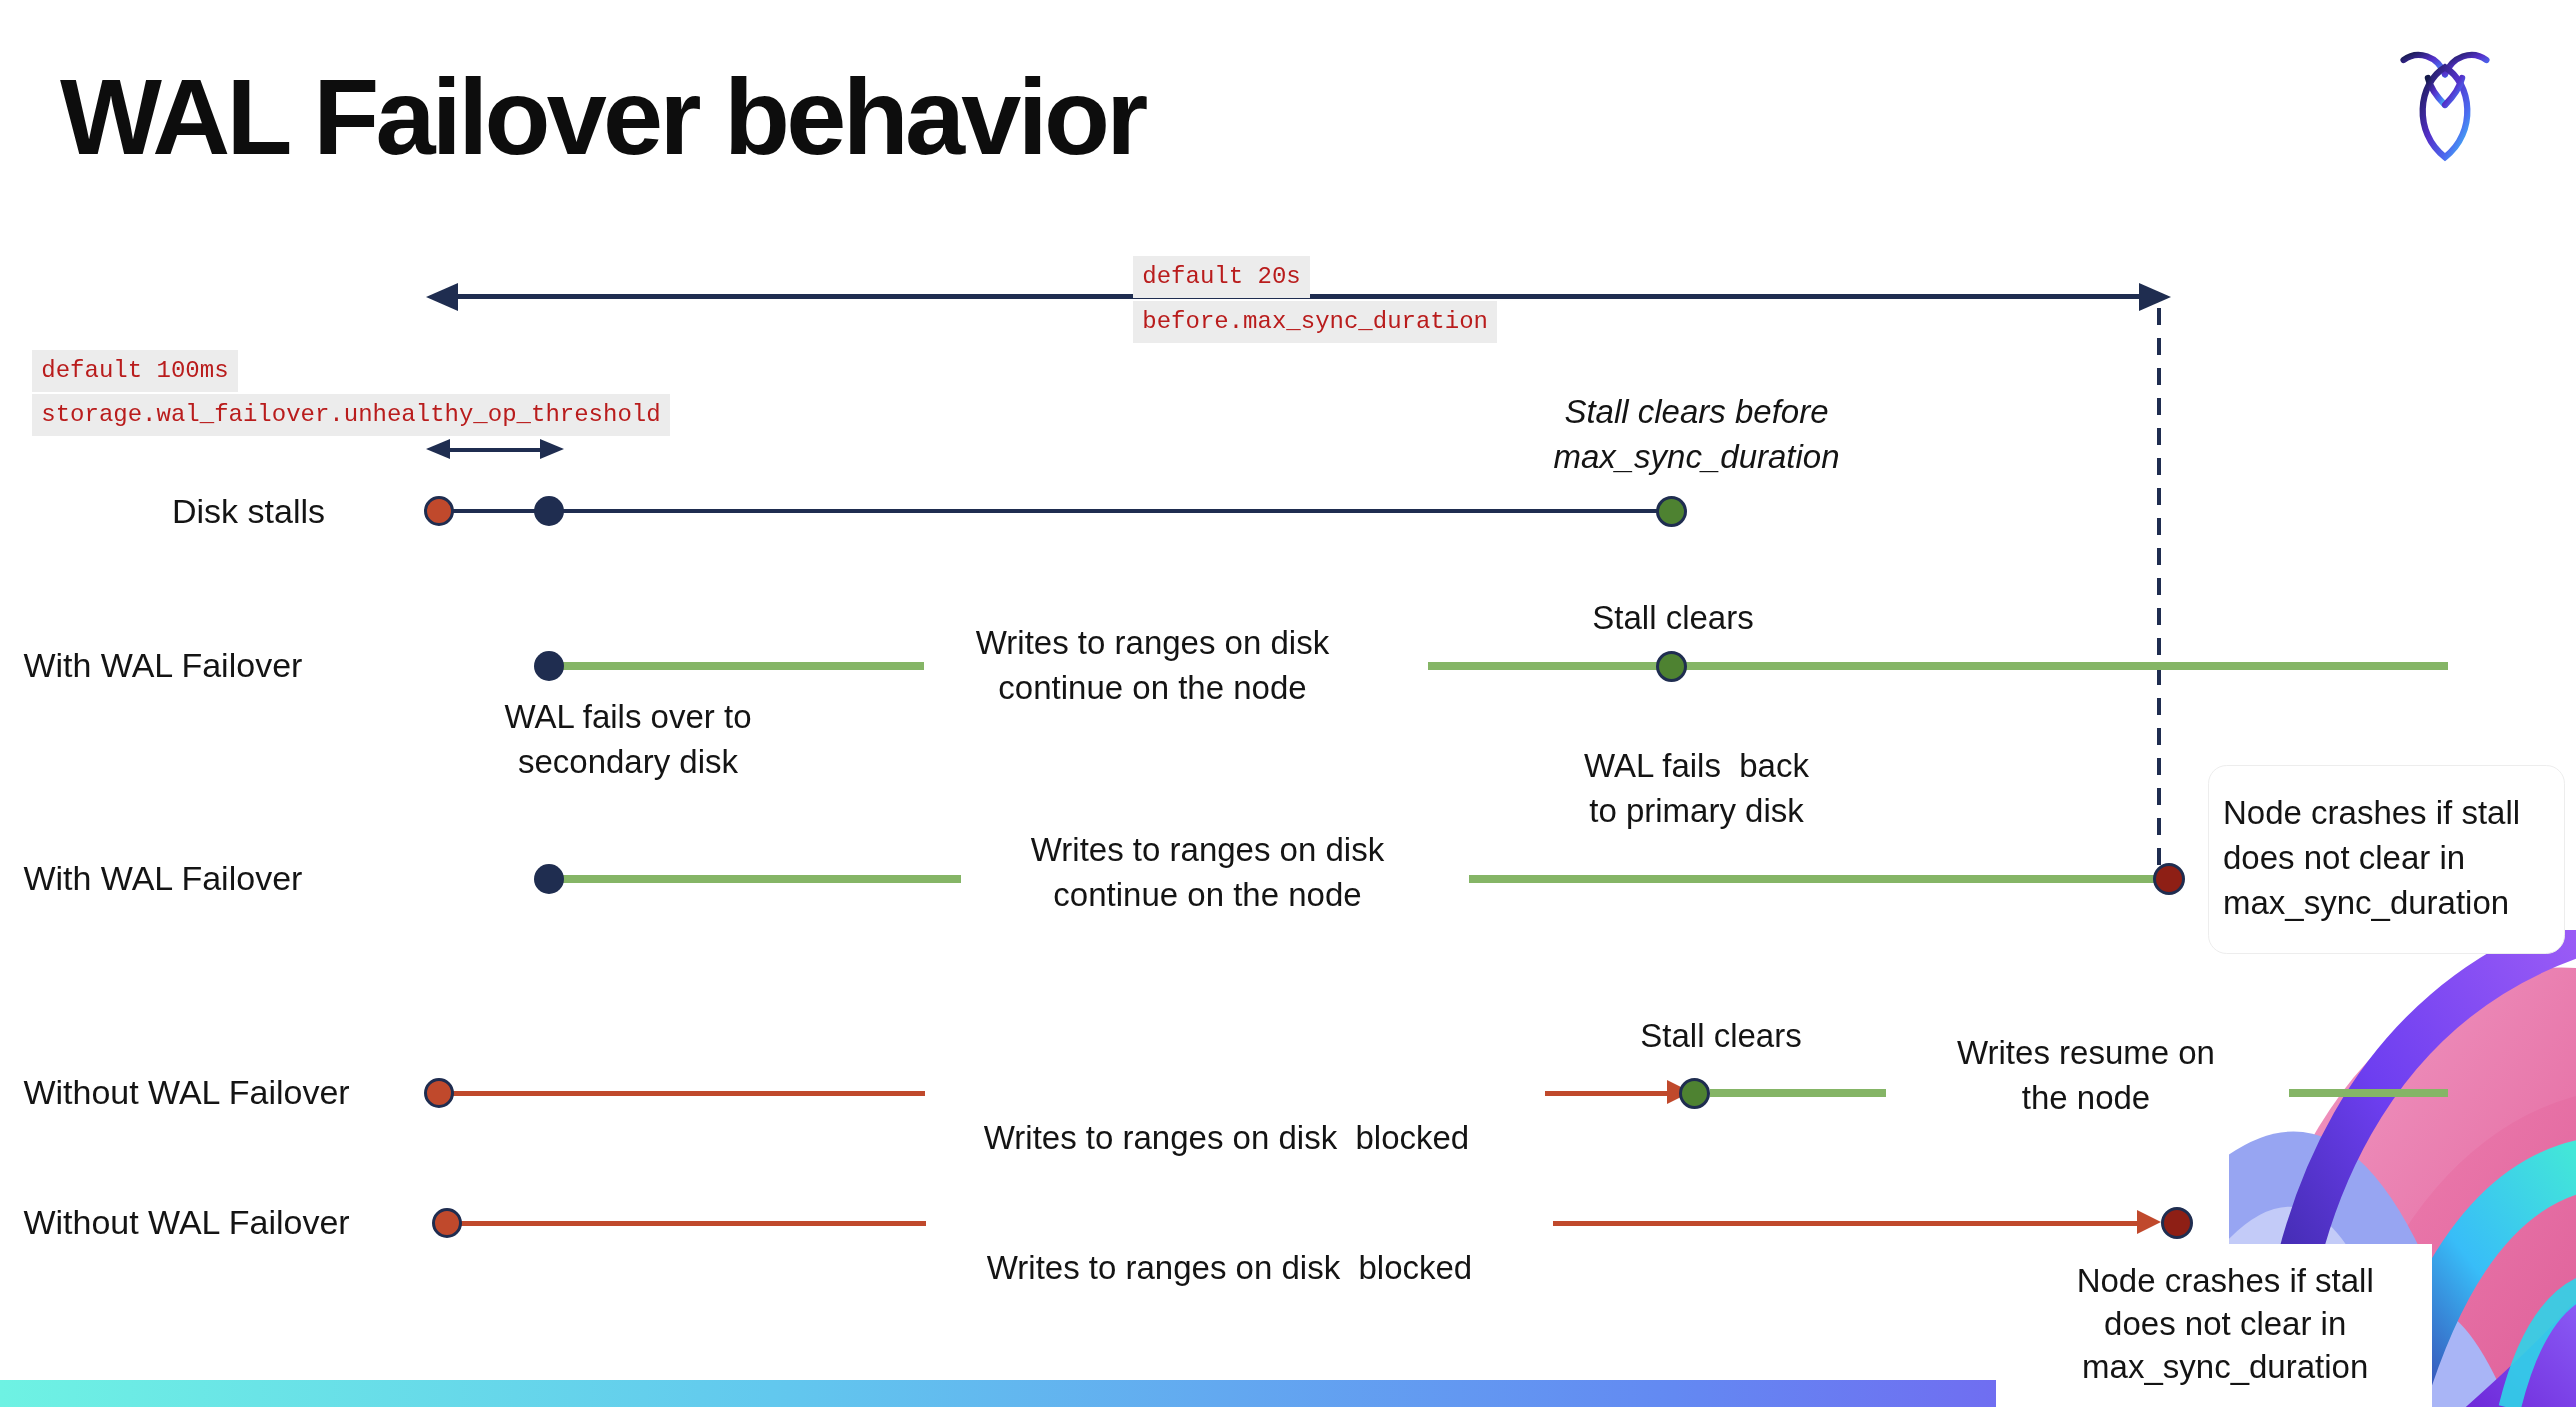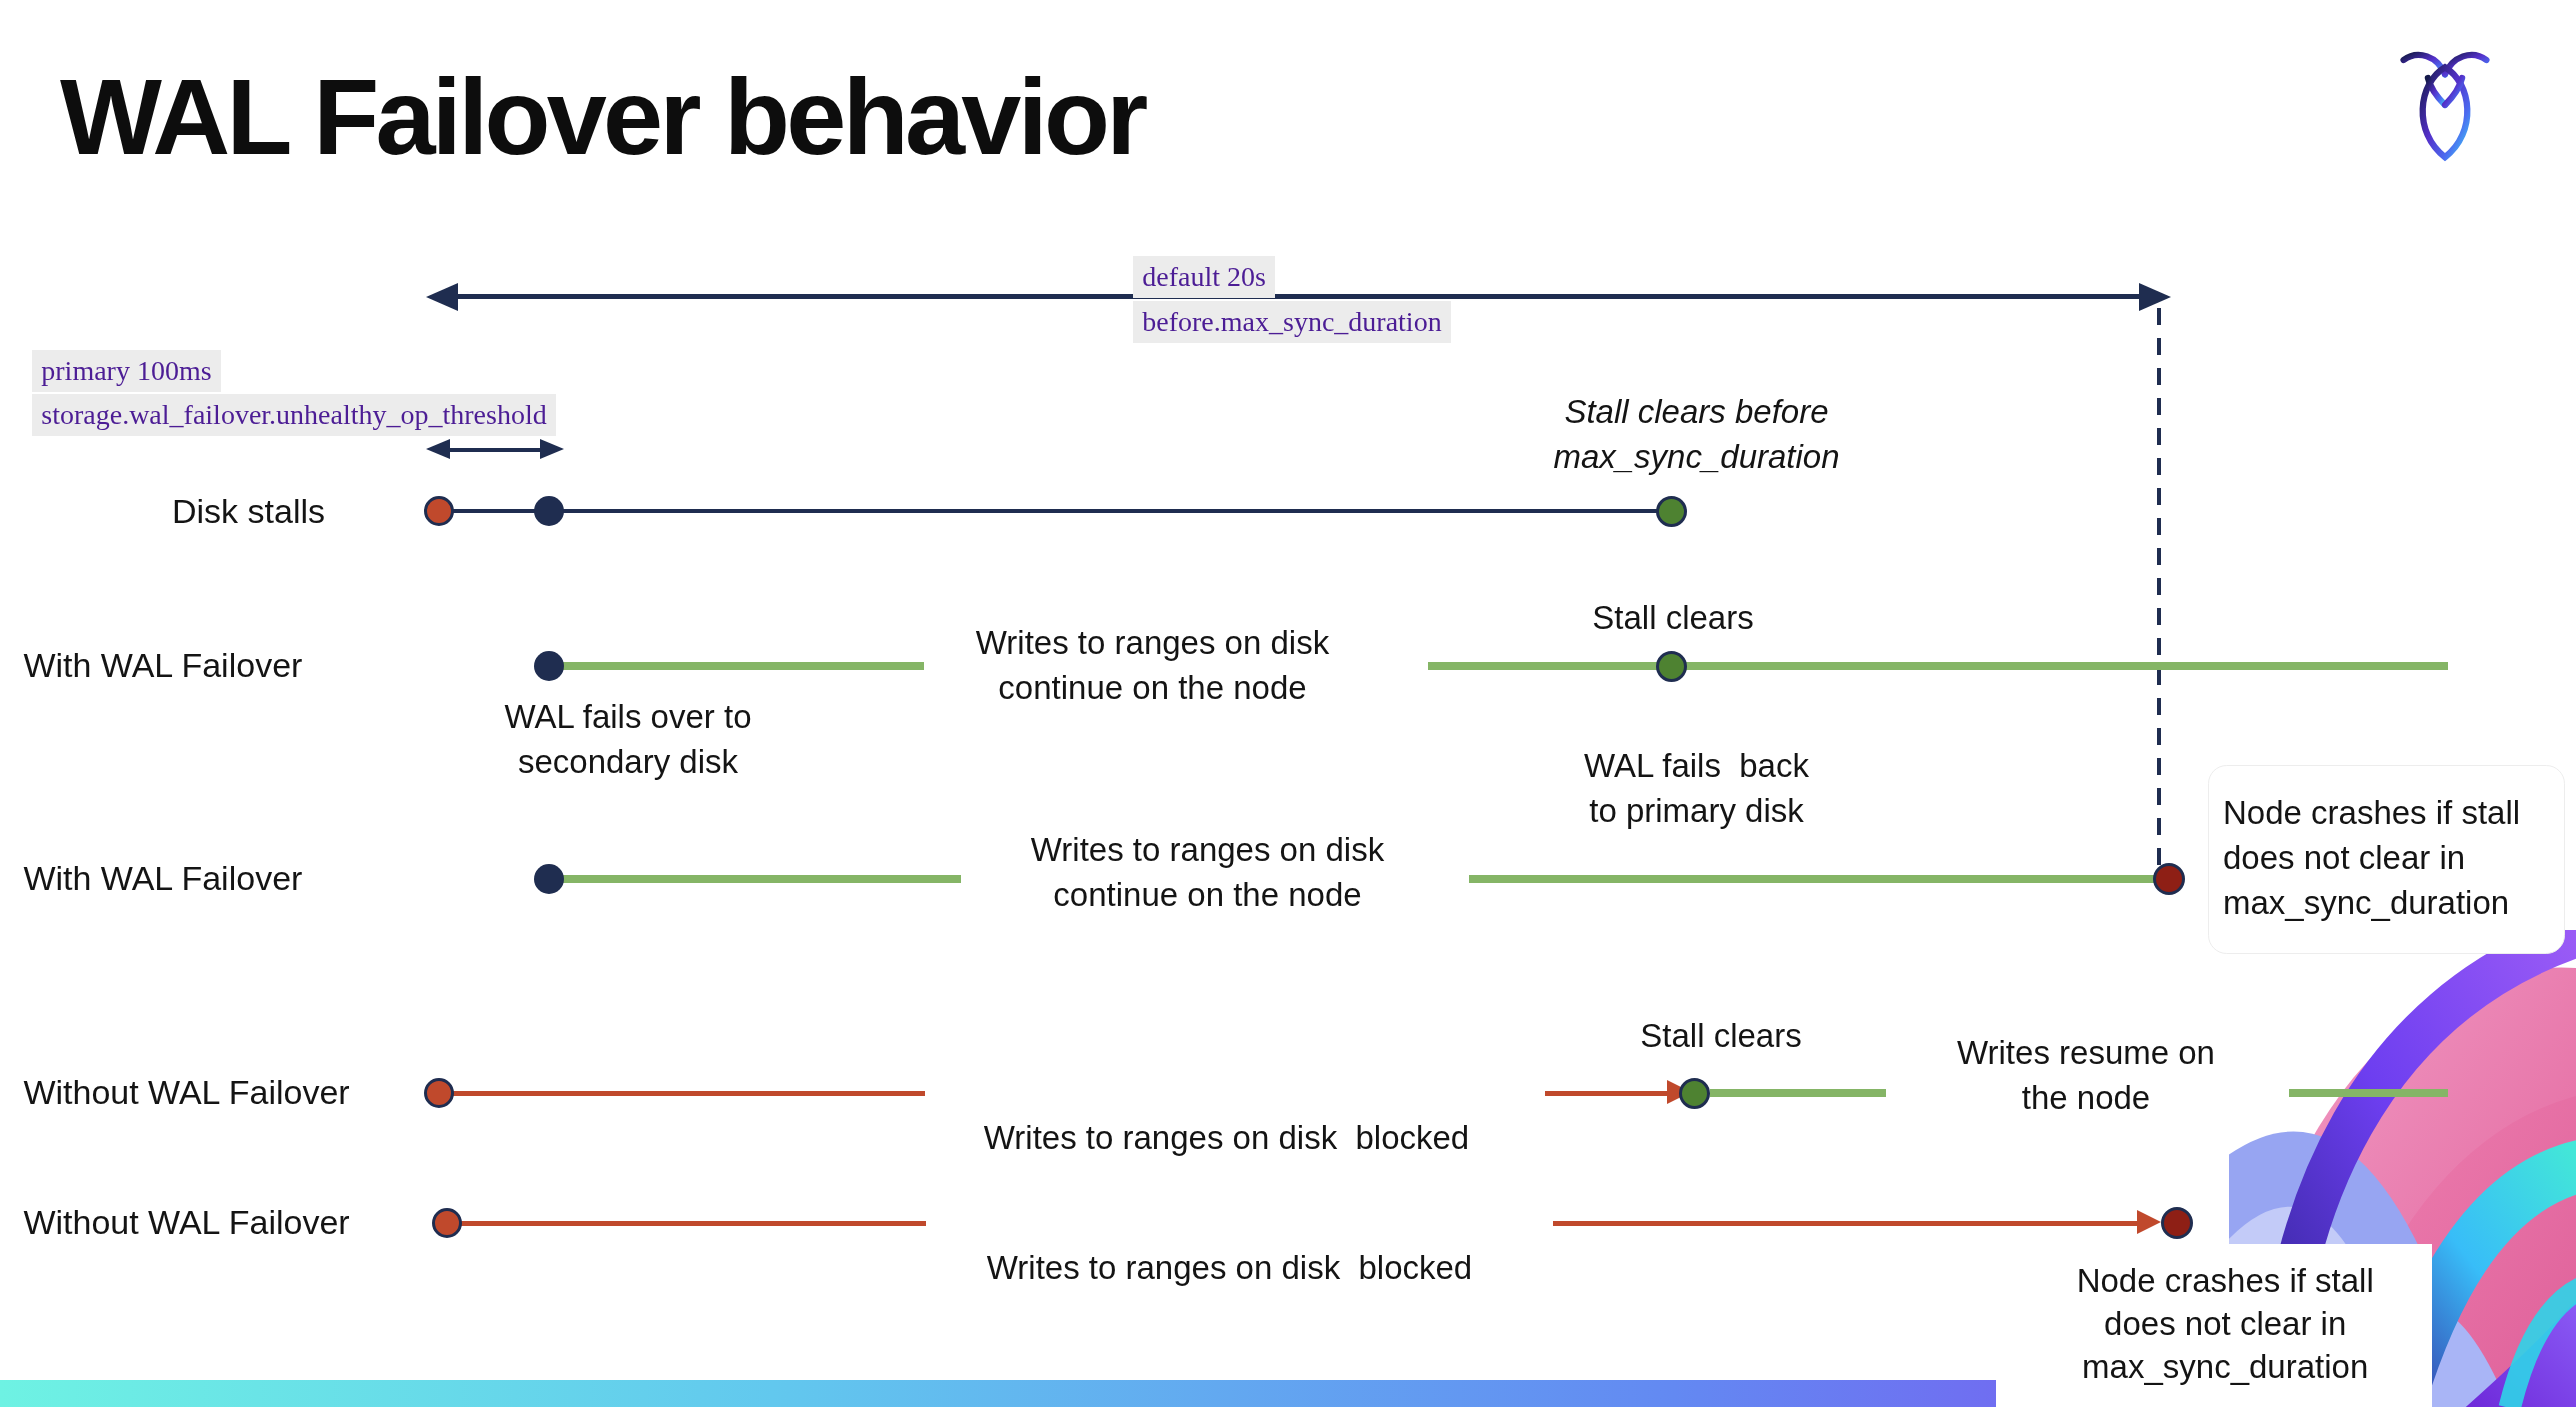--- a/index.html
+++ b/index.html
@@ -1,20 +1,20 @@
 <!DOCTYPE html>
 <html style="font-size:15px"><head>
 <meta charset="utf-8">
 <style>
   html,body{margin:0;padding:0;background:#fff;}
   #stage{position:relative;width:2576px;height:1408px;background:#ffffff;overflow:hidden;
          font-family:"Liberation Sans",sans-serif;color:#141414;}
   .abs{position:absolute;text-align:center;}
   .title{left:60px;top:54px;font-size:108px;font-weight:bold;letter-spacing:-3.7px;color:#0d0d0d;z-index:4;}
-  .mono-label{font-family:Liberation Serif, serif;font-size:28px;color:#4c1d95;
+  .mono-label{font-family:Liberation Mono, monospace;font-size:24px;color:#b91c1c;
               background:#ececec;padding:2.8px 9.3px;white-space:pre;z-index:5;line-height:36px;}
   .row-label{font-size:34px;line-height:41px;z-index:4;}
   .ann{font-size:33px;line-height:45px;text-align:center;z-index:4;}
   .ann-left{text-align:left;}
   .pre{white-space:pre-wrap;margin-top:44px;}
   .hline{background:#1f2d50;z-index:3;}
   .gline{background:#85b566;height:7.5px;z-index:3;}
   .rline{background:#c0492c;height:4.7px;z-index:3;}
   .dot{border-radius:50%;box-sizing:border-box;z-index:4;}
   .dot-navy{width:30px;height:30px;background:#1f2d50;}
@@ -66,21 +66,21 @@
     </svg>
   </div>
 
   <div class="abs hline" style="left:456px;top:294px;width:1684px;height:4.7px;"></div>
   <div class="abs ah ah-l" style="left:426px;top:283px;"></div>
   <div class="abs ah ah-r" style="left:2139px;top:283px;"></div>
 
   <div class="abs mono-label" style="left:1133px;top:256px;">default 20s</div>
   <div class="abs mono-label" style="left:1133px;top:301px;">before.max_sync_duration</div>
 
-  <div class="abs mono-label" style="left:32px;top:350px;">primary 100ms</div>
+  <div class="abs mono-label" style="left:32px;top:350px;">default 100ms</div>
   <div class="abs mono-label" style="left:32px;top:394px;">storage.wal_failover.unhealthy_op_threshold</div>
 
   <div class="abs hline" style="left:447px;top:448px;width:97px;height:3.7px;"></div>
   <div class="abs ah ah-l-sm" style="left:426px;top:439px;"></div>
   <div class="abs ah ah-r-sm" style="left:540px;top:439px;"></div>
 
   <div class="abs dashline" style="left:2157px;top:308px;height:557px;"></div>
 
   <div class="abs row-label" style="left:112px;top:491px;width:273px;text-align:center;">Disk stalls</div>
   <div class="abs hline" style="left:439px;top:509px;width:1232px;height:3.7px;"></div>

